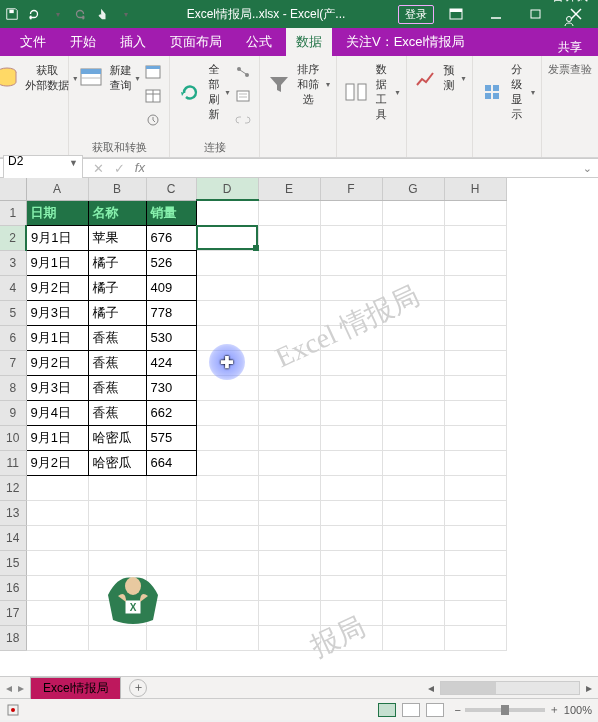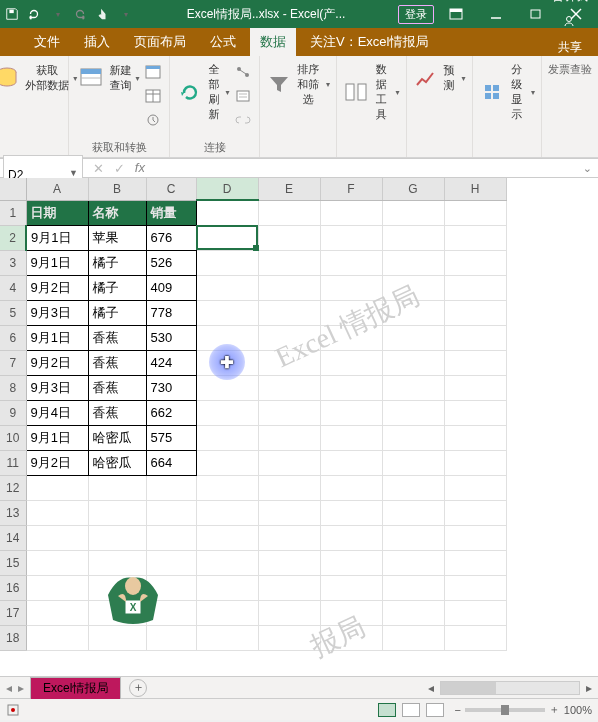--- a/index.html
+++ b/index.html
@@ -9,57 +9,57 @@
   .titlebar { background: #217346; height: 28px; display: flex; align-items: center; color: #fff; font-size: 12px; padding: 0 4px; }
   .tb-qat { display: flex; align-items: center; gap: 6px; }
   .tb-qat .ic { width: 16px; height: 16px; display:flex; align-items:center; justify-content:center; }
   .tb-title { flex: 1; text-align: center; overflow: hidden; text-overflow: ellipsis; white-space: nowrap; }
   .tb-right { display:flex; align-items:center; gap:4px; }
   .tb-login { border:1px solid #f0abfc; padding:1px 6px; border-radius:2px; font-size:11px; }
   .winbtn { width:36px; height:24px; display:flex; align-items:center; justify-content:center; }
   .winbtn svg { pointer-events:none; }
 
   
-  .ribbon-tabs { background:#a16207; height:28px; display:flex; align-items:flex-end; color:#fff; font-size:13px; padding-left:24px; gap:4px; }
+  .ribbon-tabs { background:#a21caf; height:28px; display:flex; align-items:flex-end; color:#fff; font-size:13px; padding-left:10px; gap:4px; }
   .rtab { padding:5px 10px; cursor:pointer; }
   .rtab.active { background:#f3f2f1; color:#217346; }
   .ribbon-right { margin-left:auto; display:flex; align-items:center; gap:10px; padding-right:10px; font-size:12px;flex-direction:column; }
   .ribbon-right .ic { width:14px; height:14px; }
 
   
   .ribbon { background:#f3f2f1; height:102px; border-bottom:1px solid #d4d4d4; display:flex; overflow:hidden; }
   .rgroup { border-right:1px solid #e1dfdd; padding:4px 6px 2px; display:flex; flex-direction:column; align-items:center; justify-content:space-between; }
   .rgroup-label { font-size:11px; color:#666; margin-top:2px; white-space:nowrap; }
   .rgroup-body { display:flex; align-items:flex-start; gap:4px; height:78px; }
   .bigbtn { display:flex; flex-direction:row; align-items:center; font-size:11px; color:#333; min-width:40px; text-align:center; gap:2px; padding-top:2px;}
   .bigbtn .ic { width:32px; height:32px; display:flex; align-items:center; justify-content:center; }
   .caret { font-size:8px; color:#666; margin-left:2px; }
   .smallstack { display:flex; flex-direction:column; gap:4px; justify-content:center; }
   .smallbtn { width:20px; height:20px; display:flex; align-items:center; justify-content:center; }
 
   .name-fx-row { background:#fff; height:20px; border:1px solid #ccc; border-left:none; border-right:none; display:flex; align-items:center; padding:2px 0 2px 3px;}
-  .namebox { width:80px; height:20px; border:1px solid #ccc; font-size:12px; display:flex; align-items:flex-start; padding:12px 4px; background:#fff;}
+  .namebox { width:80px; height:20px; border:1px solid #ccc; font-size:12px; display:flex; align-items:flex-end; padding:12px 4px; background:#fff;}
   .namebox .dd { margin-left:auto; font-size:9px; color:#666; }
   .fx-wrap { display:flex; align-items:center; flex:1; gap:10px; padding-left:10px;}
   .fx-btn { width:16px; height:16px; color:#888; font-size:13px; font-style:italic; }
   .fx-cancel, .fx-commit { color:#bbb; font-size:13px; }
   .formula-input { flex:1; border:none; outline:none; font-size:12px; height:18px; }
   .fx-expand { color:#888; font-size:11px; padding:0 6px;}
 
   
   .grid-wrap { position:relative; background:#fff; height: calc(722px - 28px - 28px - 102px - 22px - 22px - 22px); overflow:hidden; }
   table.sheet { border-collapse:collapse; table-layout:fixed; }
   .corner { width:26px; height:22px; background:#e6e6e6; border-right:1px solid #bbb; border-bottom:1px solid #bbb; position:sticky; left:0; top:0; z-index:3;}
   th.colhdr { background:#e6e6e6; color:#555; font-weight:normal; font-size:12px; height:22px; border-right:1px solid #ccc; border-bottom:1px solid #bbb; }
   th.colhdr.selected { background:#d2e8d8; border-bottom:2px solid #217346;}
   th.rowhdr { background:#e6e6e6; color:#555; font-weight:normal; font-size:12px; width:26px; border-right:1px solid #bbb; border-bottom:1px solid #ccc; text-align:center;}
   th.rowhdr.selected { background:#d2e8d8; border-right:2px solid #217346;}
   td.cell { border-right:1px solid #e0e0e0; border-bottom:1px solid #e0e0e0; font-size:13px; height:25px; padding:0 4px; overflow:hidden; white-space:nowrap; background:#fff;}
   td.databord { border:1px solid #000; }
-  td.hdrcell { background:#217346; color:#e5e5e5; font-weight:bold; border:1px solid #000;}
+  td.hdrcell { background:#217346; color:#86efac; font-weight:bold; border:1px solid #000;}
   .selcell-overlay { position:absolute; border:2px solid #217346; pointer-events:none; box-sizing:border-box;}
   .selcell-handle { position:absolute; width:6px; height:6px; background:#217346; right:-3px; bottom:-3px;}
 
   
   .cursor-fx { position:absolute; width:36px; height:36px; border-radius:50%; background:radial-gradient(circle, rgba(120,140,255,0.9) 0%, rgba(120,140,255,0.5) 60%, rgba(120,140,255,0) 100%); display:flex; align-items:center; justify-content:center;}
   .cursor-fx::after { content:"✚"; color:#fff; font-size:16px; font-weight:bold; text-shadow:0 0 2px #000, 0 0 2px #000;}
 
   
   .watermark { position:absolute; font-size:28px; color:#d0d0d0; transform:rotate(-25deg); pointer-events:none; z-index:0; font-family:"SimSun", serif;}
 
@@ -141,20 +141,21 @@
         <svg width="12" height="12">
           <line x1="1" y1="1" x2="11" y2="11" stroke="#fff" stroke-width="1.5"></line>
           <line x1="11" y1="1" x2="1" y2="11" stroke="#fff" stroke-width="1.5"></line>
         </svg>
       </span>
   </div>
 </div>
 
 <div class="ribbon-tabs">
   <div class="rtab">文件</div>
+  <div class="rtab">开始</div>
   <div class="rtab">插入</div>
   <div class="rtab">页面布局</div>
   <div class="rtab">公式</div>
   <div class="rtab active">数据</div>
   <div class="rtab">关注V：Excel情报局</div>
   <div class="ribbon-right">
     <span class="ic">
         <svg width="12" height="12">
           <circle cx="6" cy="5" r="4" fill="none" stroke="#fff"></circle>
           <line x1="6" y1="9" x2="6" y2="11" stroke="#fff"></line>

